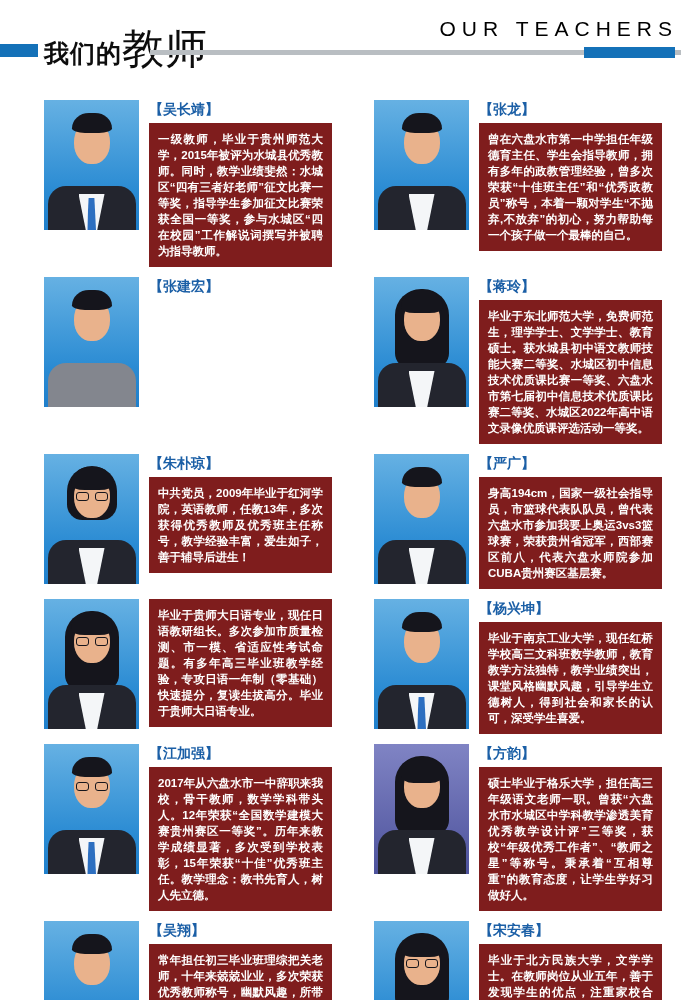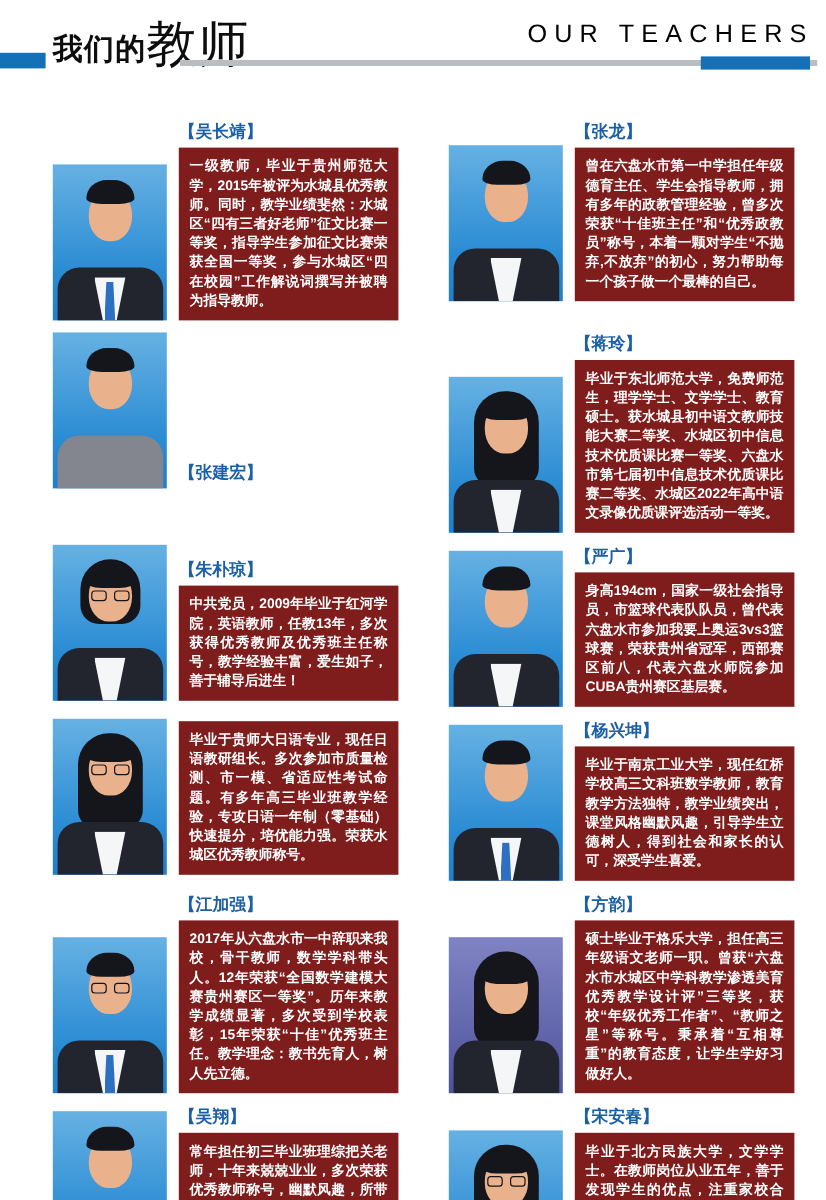--- a/index.html
+++ b/index.html
@@ -2,31 +2,31 @@
 <html><head>
 <meta charset="utf-8">
 <style>
   html,body{margin:0;padding:0;background:#fff;}
   .page{position:relative;width:688px;height:1000px;background:#fff;overflow:hidden;
         font-family:"Liberation Sans","DejaVu Sans",sans-serif;}
 
   
   .header{position:absolute;top:0;left:0;width:100%;height:98px;}
   .accent-bar{position:absolute;left:0;top:44px;width:38px;height:13px;background:#1471b8;}
-  .title{position:absolute;left:44px;top:16px;display:flex;align-items:flex-end;color:#0d0d0d;}
+  .title{position:absolute;left:44px;top:28px;display:flex;align-items:flex-end;color:#0d0d0d;}
   .title .small{font-size:25px;font-weight:900;line-height:1;padding-bottom:4px;letter-spacing:1px;}
   .title .big{font-size:42px;font-weight:400;line-height:1;letter-spacing:1px;}
   .divider{position:absolute;left:150px;right:7px;top:50px;height:5px;background:#b9bec2;}
   .divider-accent{position:absolute;left:584px;top:47px;width:91px;height:11px;background:#1471b8;}
   .subtitle{position:absolute;right:10px;top:17px;font-size:21px;letter-spacing:6px;color:#000000;font-weight:500;white-space:nowrap;}
 
   
   .cards{position:absolute;top:100px;left:20px;width:642px;display:grid;
          grid-template-columns:312px 312px;column-gap:18px;row-gap:10px;align-items:start;}
-  .card{display:flex;gap:10px;align-items:flex-end;padding-left:24px;}
+  .card{display:flex;gap:10px;align-items:flex-start;padding-left:24px;}
   .info{flex:1;min-width:0;}
   .name{color:#1b5fa6;font-weight:700;font-size:14px;line-height:18px;margin:0 0 5px 0;}
   .bio{background:#7f1d1d;color:#ffffff;font-size:11.5px;line-height:16px;font-weight:700;
        padding:8px 9px;text-align:justify;min-height:64px;}
 
   
   .photo{position:relative;flex:0 0 95px;width:95px;height:130px;overflow:hidden;
          background:linear-gradient(180deg,#66b1e3 0%,#2a8bd3 70%,#1f7fcb 100%);}
   .photo[data-variant~="purple"]{background:linear-gradient(180deg,#8084c4 0%,#4d529c 100%);}
   .hair-back{display:none;}
@@ -163,21 +163,21 @@
     <div class="card">
       <div class="photo" data-variant="female long glasses">
         <div class="hair-back"></div>
         <div class="head"></div>
         <div class="hair"></div>
         <div class="torso"></div>
         <div class="shirt"></div>
 
       </div>
       <div class="info">
-        <div class="bio">毕业于贵师大日语专业，现任日语教研组长。多次参加市质量检测、市一模、省适应性考试命题。有多年高三毕业班教学经验，专攻日语一年制（零基础）快速提分，培优能力强。荣获水城区优秀教师称号。</div>
+        <div class="bio">毕业于贵师大日语专业，现任日语教研组长。多次参加市质量检测、市一模、省适应性考试命题。有多年高三毕业班教学经验，专攻日语一年制（零基础）快速提分，复读生拔高分。毕业于贵师大日语专业。</div>
       </div>
     </div>
 
     <div class="card">
       <div class="photo" data-variant="male tie">
 
         <div class="head"></div>
         <div class="hair"></div>
         <div class="torso"></div>
         <div class="shirt"></div>

